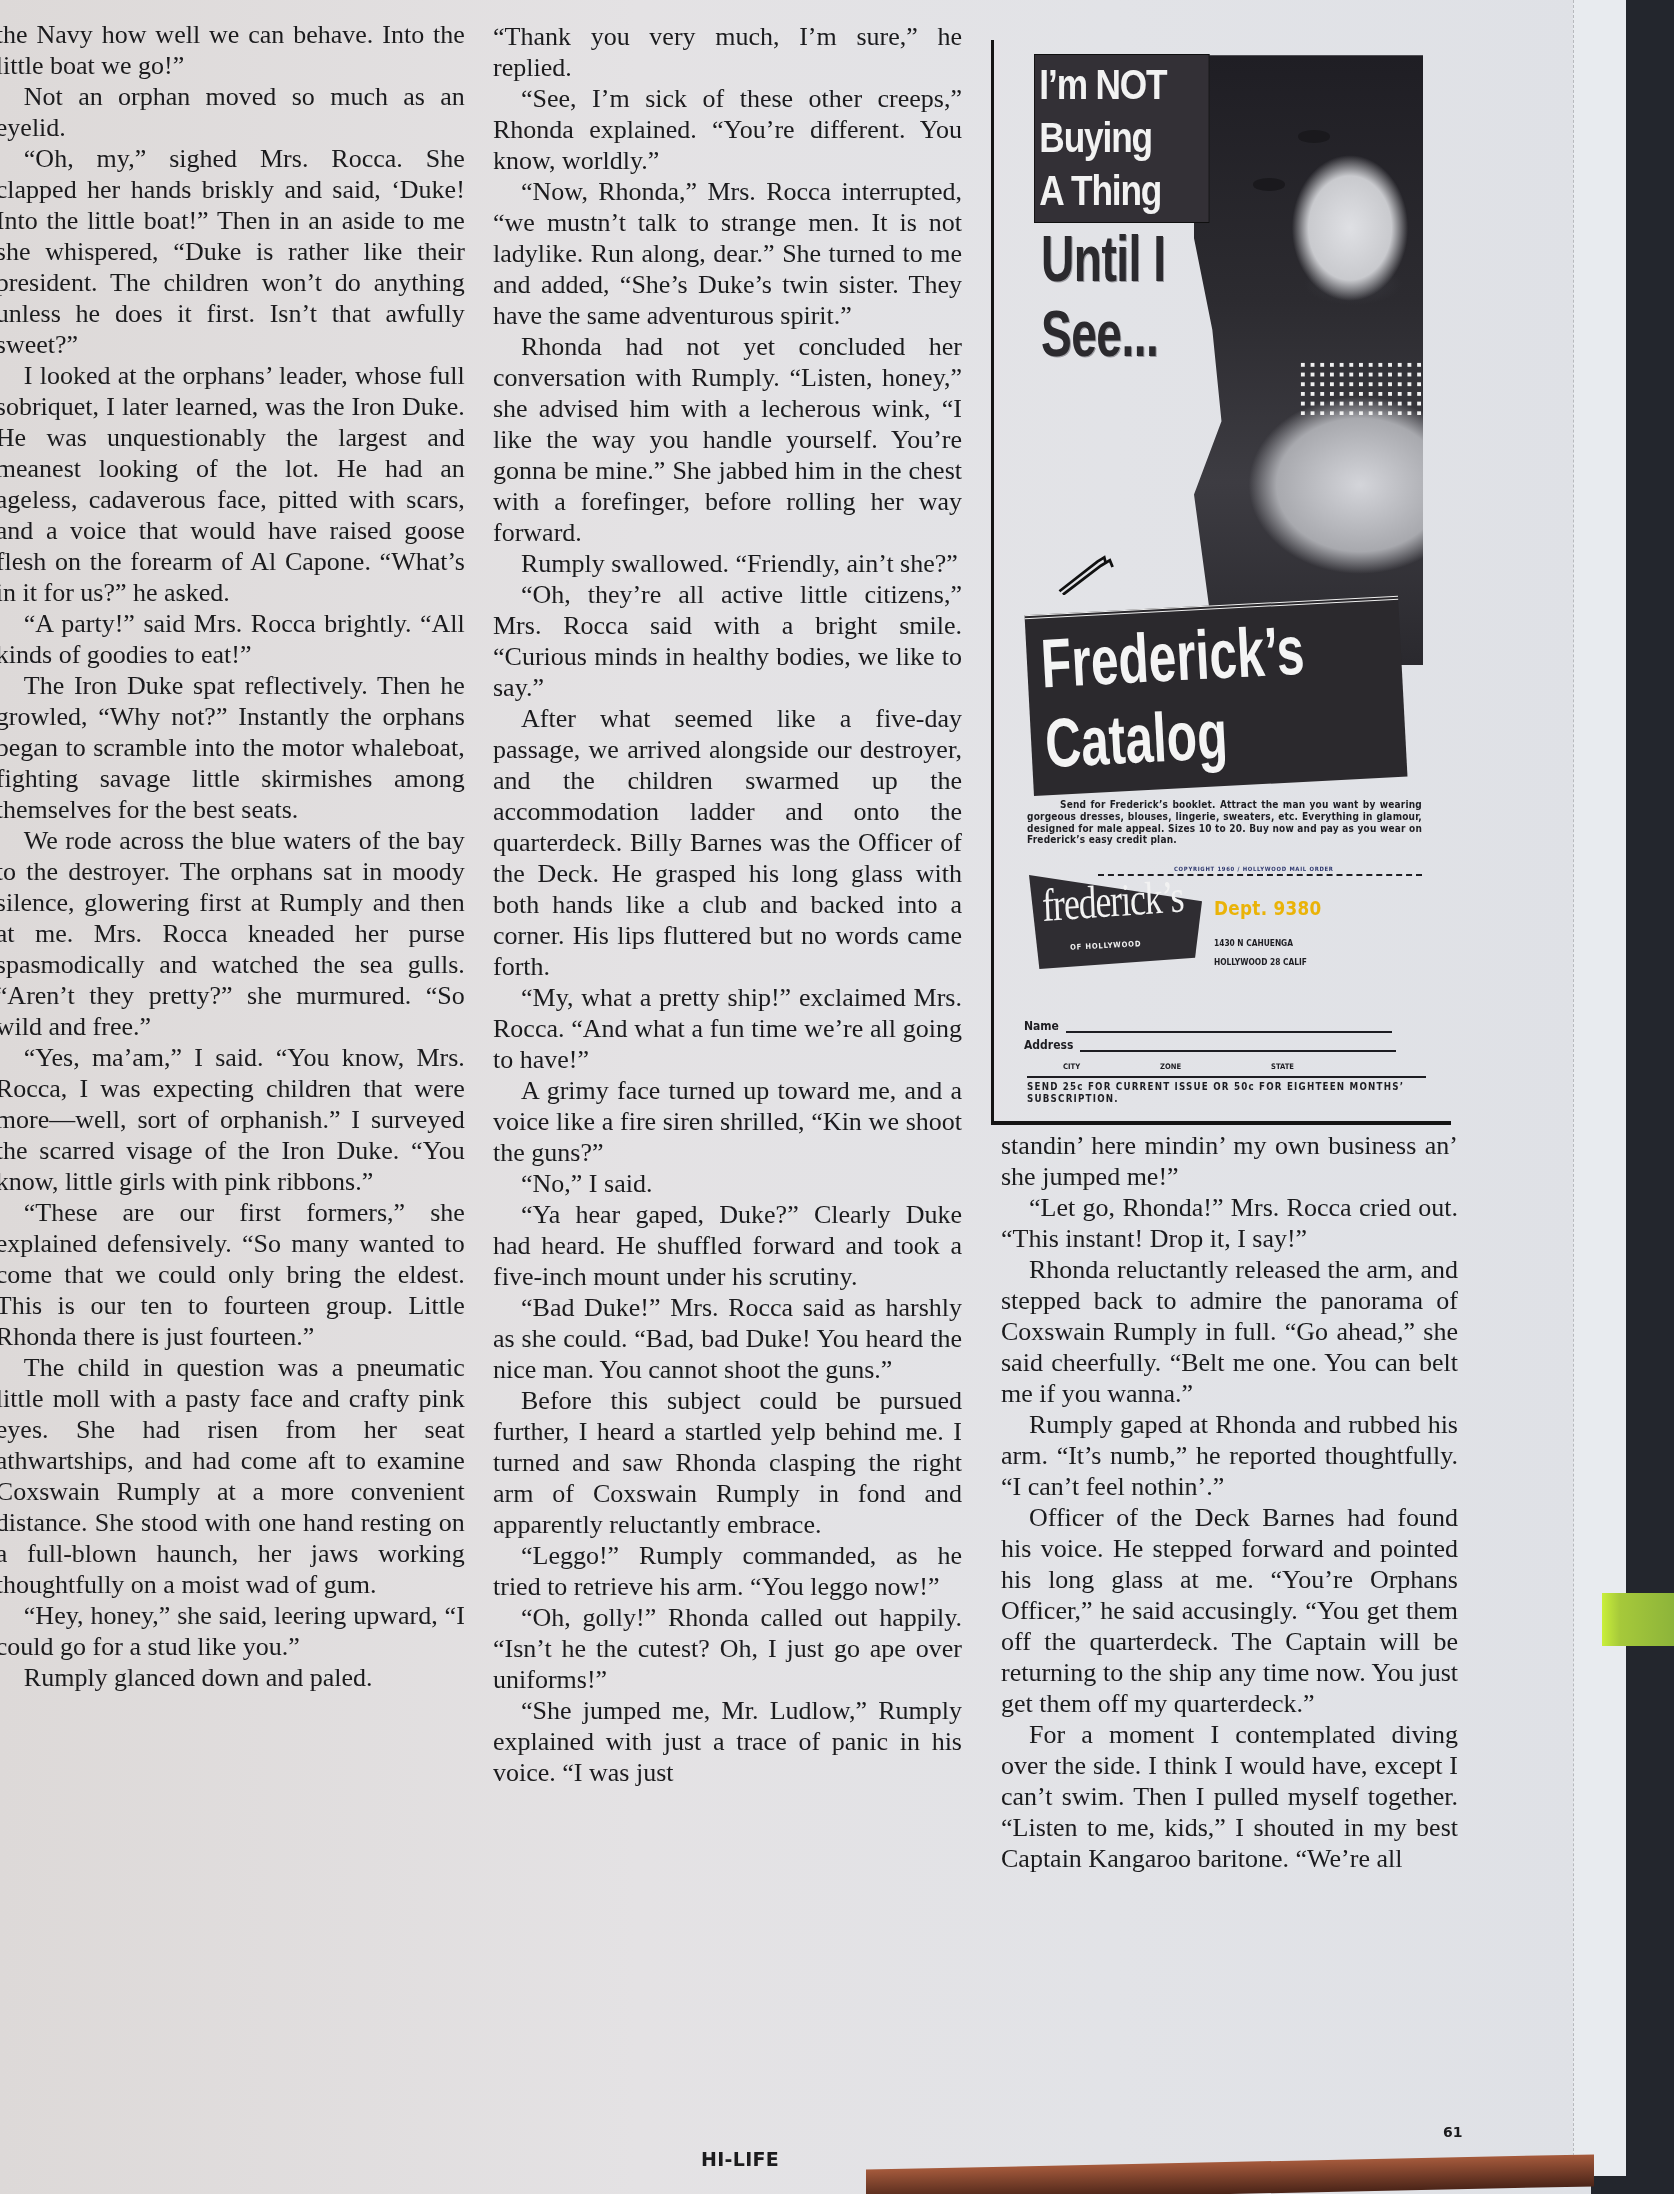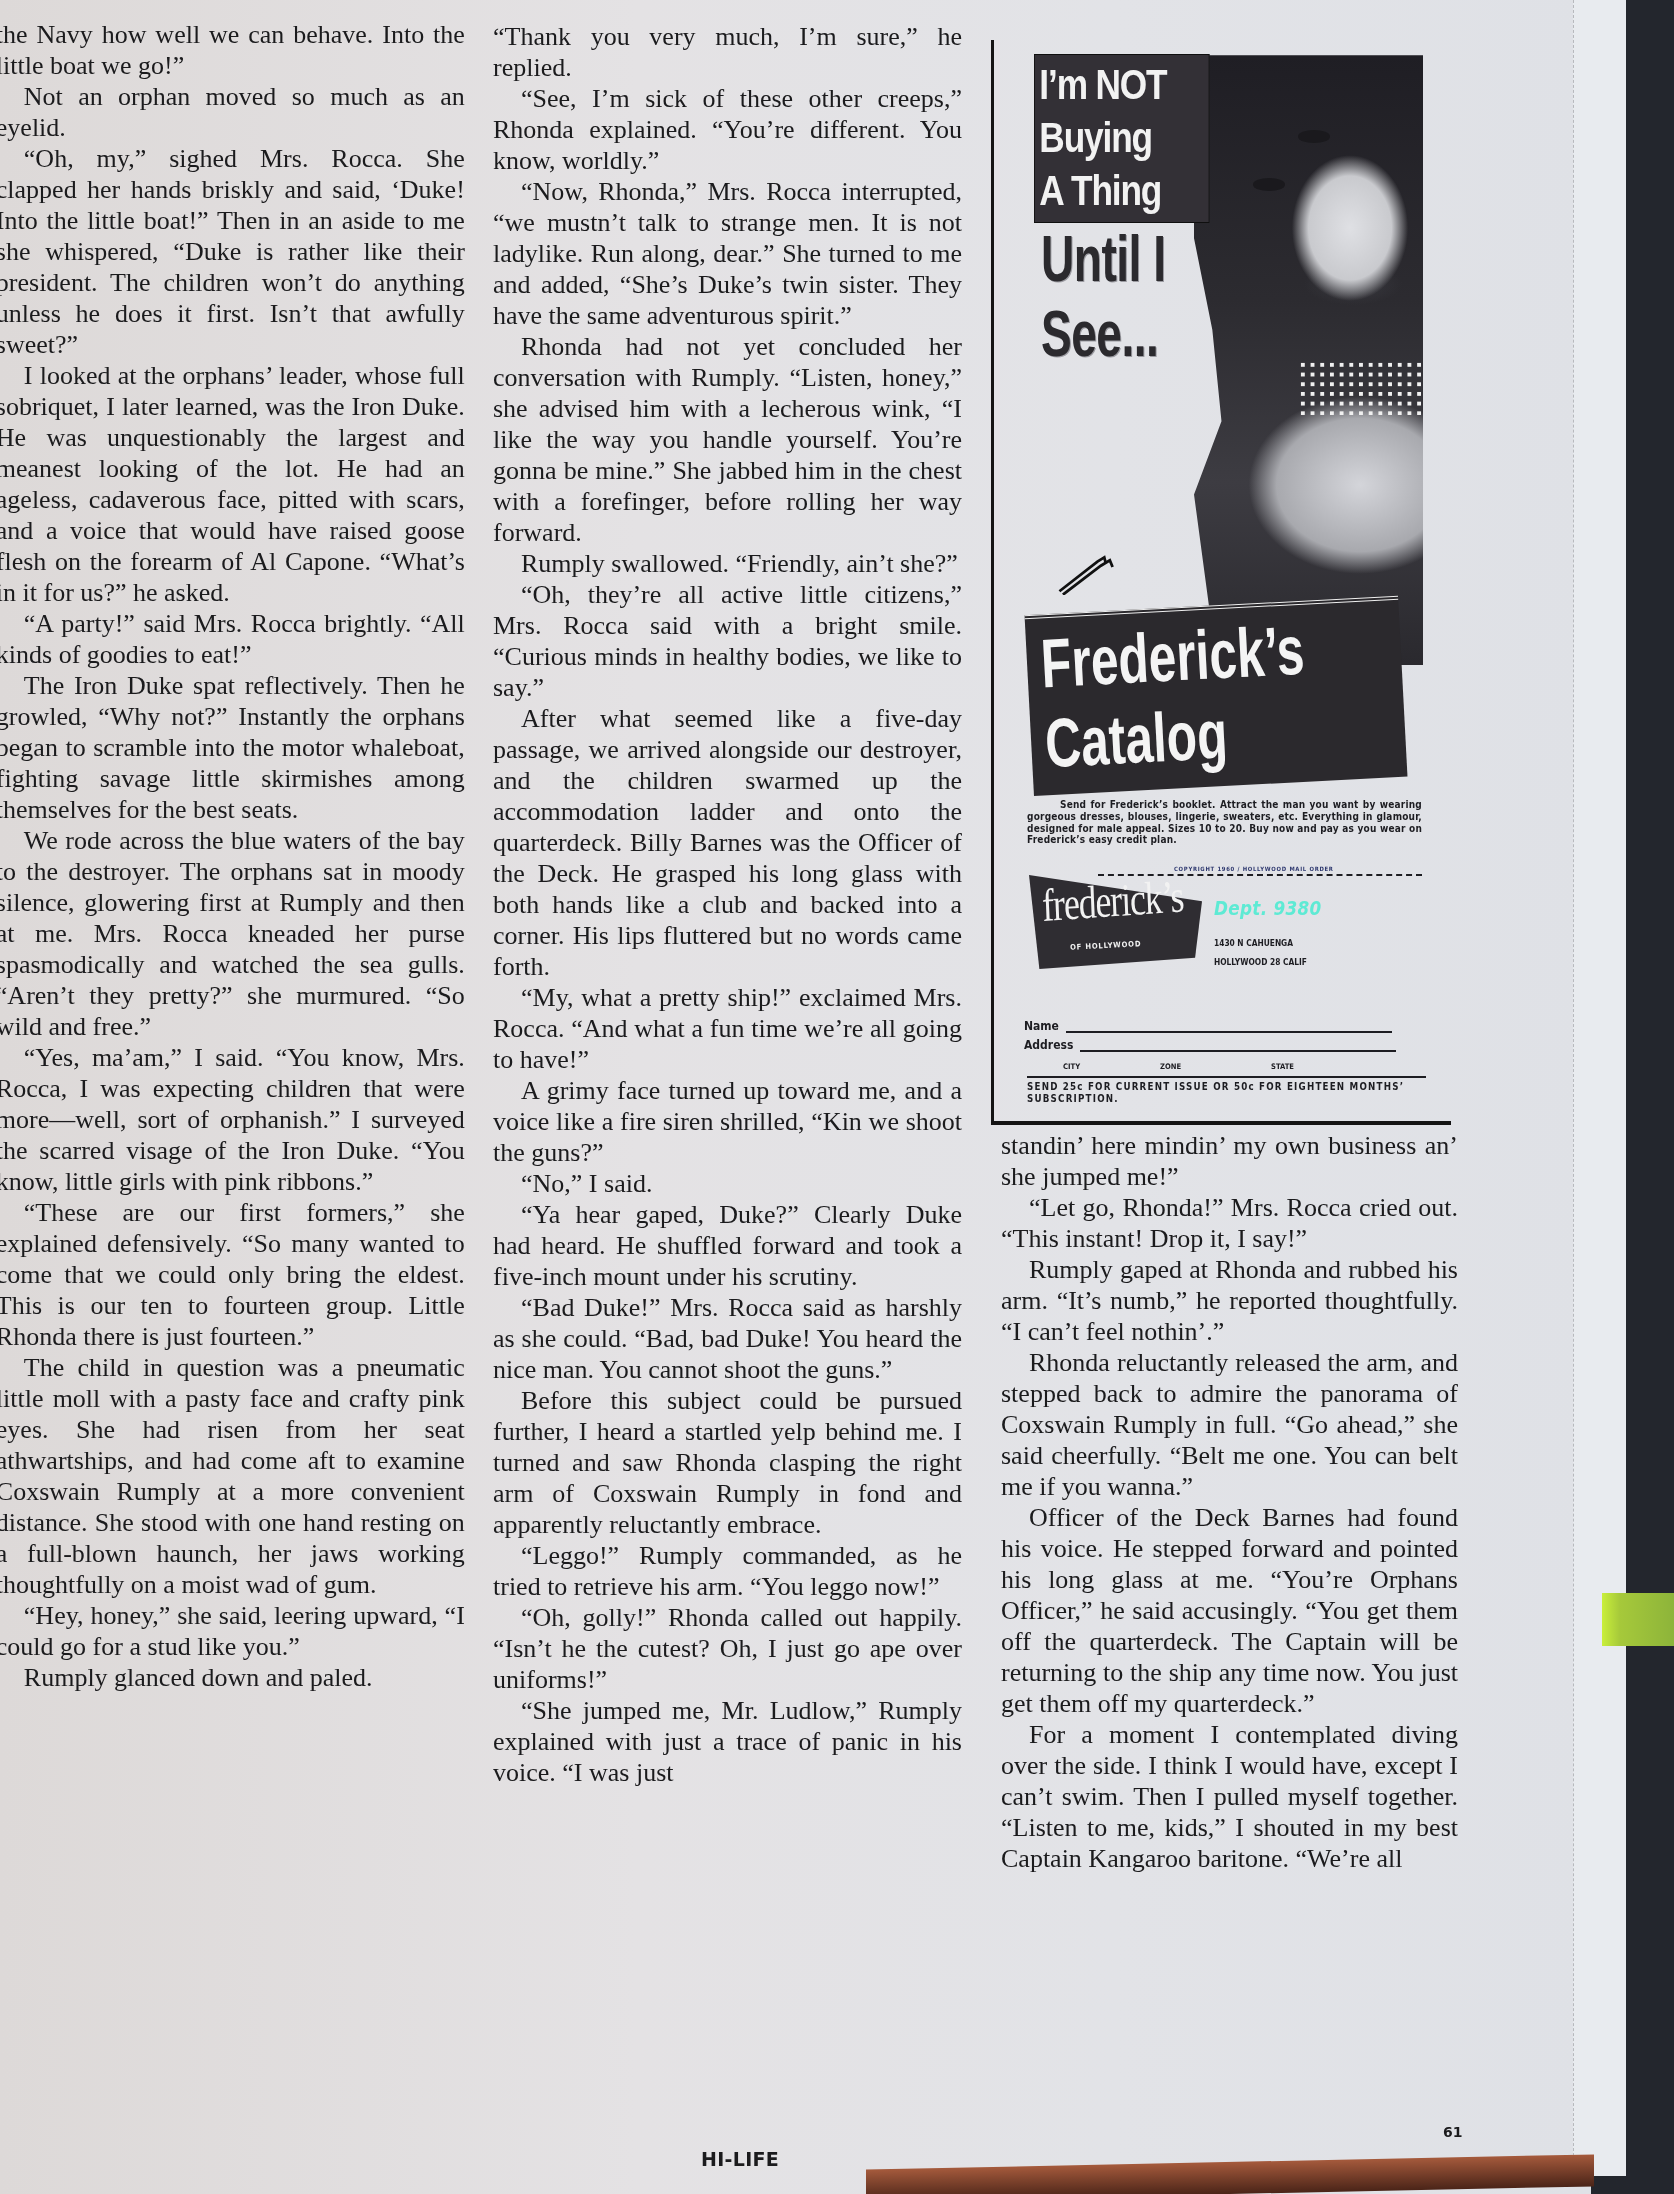--- a/index.html
+++ b/index.html
@@ -99,21 +99,21 @@
   }
   .logo-script {
     position:absolute; left:47px; top:839px; color:#f2f2f2;
     font-family:"Liberation Serif","DejaVu Serif",serif; font-size:46px;
     transform:scaleX(0.78) rotate(-3deg); transform-origin:left top; letter-spacing:-1.4px;
   }
   .logo-sub {
     position:absolute; left:76px; top:901px; color:#f2f2f2; font-size:7.6px;
     font-weight:700; letter-spacing:0.8px; transform:rotate(-3deg);
   }
-  .dept { position:absolute; left:220px; top:858px; font-size:18.7px; font-weight:700; color:#5eead4; letter-spacing:0.3px;font-style:italic; }
+  .dept { position:absolute; left:220px; top:858px; font-size:18.7px; font-weight:700; color:#eab308; letter-spacing:0.3px; }
   .address { position:absolute; left:220px; top:894px; font-size:8.3px; line-height:19.4px; font-weight:700; color:#1d1d22; }
   .form-row { position:absolute; left:30px; font-size:12px; font-weight:700; color:#1d1d22; display:flex; align-items:flex-end; }
   .form-row .line { border-bottom:2.1px solid #1d1d22; margin-left:7px; height:0; }
   .form-sub { position:absolute; top:1022px; font-size:7.6px; font-weight:700; color:#1d1d22; }
   .form-rule { position:absolute; left:33px; top:1036px; width:399px; border-top:2.1px solid #1d1d22; }
   .subscribe {
     position:absolute; left:33px; top:1041px; width:402px; font-size:9.7px; line-height:11.8px;
     font-weight:700; color:#1d1d22; letter-spacing:1.2px;
   }
 
@@ -214,21 +214,21 @@
   <div class="form-sub" style="left:69px;">CITY</div>
   <div class="form-sub" style="left:166px;">ZONE</div>
   <div class="form-sub" style="left:277px;">STATE</div>
   <div class="form-rule"></div>
   <div class="subscribe">SEND 25c FOR CURRENT ISSUE OR 50c FOR EIGHTEEN MONTHS’ SUBSCRIPTION.</div>
 </div>
 
 <div class="col col-3">
   <p class="cont">standin’ here mindin’ my own business an’ she jumped me!”</p>
   <p>“Let go, Rhonda!” Mrs. Rocca cried out. “This instant! Drop it, I say!”</p>
+  <p>Rhonda reluctantly released the arm, and stepped back to admire the panorama of Coxswain Rumply in full. “Go ahead,” she said cheerfully. “Belt me one. You can belt me if you wanna.”</p>
   <p>Rumply gaped at Rhonda and rubbed his arm. “It’s numb,” he reported thoughtfully. “I can’t feel nothin’.”</p>
-  <p>Rhonda reluctantly released the arm, and stepped back to admire the panorama of Coxswain Rumply in full. “Go ahead,” she said cheerfully. “Belt me one. You can belt me if you wanna.”</p>
   <p>Officer of the Deck Barnes had found his voice. He stepped forward and pointed his long glass at me. “You’re Orphans Officer,” he said accusingly. “You get them off the quarterdeck. The Captain will be returning to the ship any time now. You just get them off my quarterdeck.”</p>
   <p>For a moment I contemplated diving over the side. I think I would have, except I can’t swim. Then I pulled myself together. “Listen to me, kids,” I shouted in my best Captain Kangaroo baritone. “We’re all</p>
 </div>
 
 <div class="footer-mag">HI-LIFE</div>
 <div class="page-num">61</div>
 
 
 </body></html>

